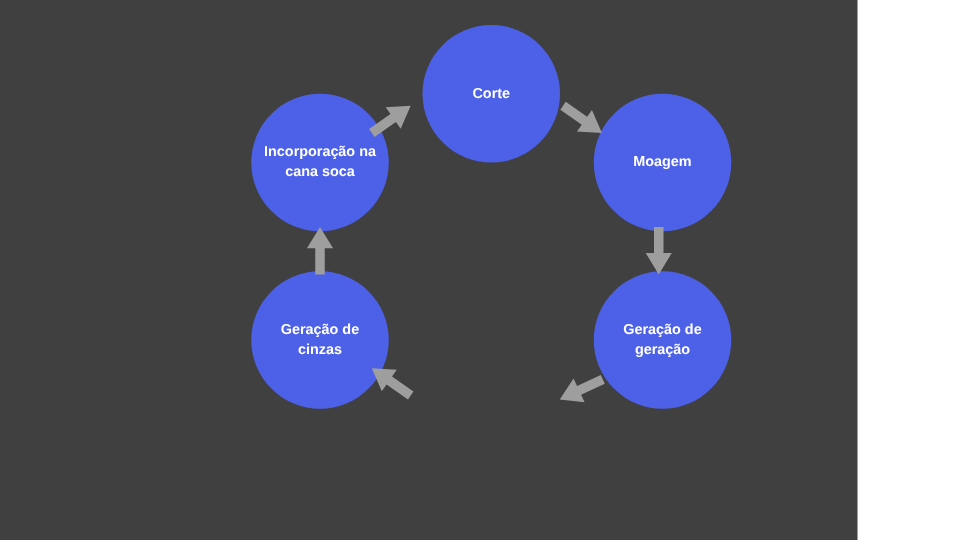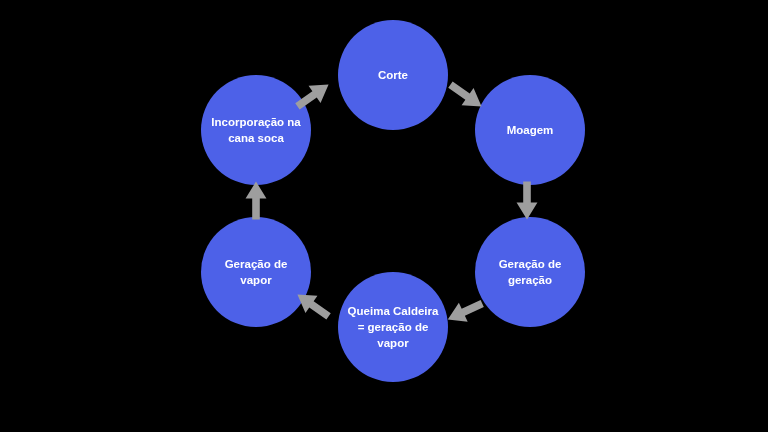--- a/index.html
+++ b/index.html
@@ -2,23 +2,23 @@
 <html style="--node-color: #4d61e8; --text-color: #ffffff; --arrow-color: #9e9e9e;"><head>
 <meta charset="utf-8">
 <style>
   html, body {
     margin: 0;
     padding: 0;
     background: #ffffff;
   }
   .canvas {
     position: relative;
-    width: 768px;
+    width: 686px;
     height: 432px;
-    background: #000000;
+    background: #404040;
     overflow: hidden;
     font-family: "Liberation Sans", "DejaVu Sans", sans-serif;
   }
   .node {
     position: absolute;
     width: 110px;
     height: 110px;
     border-radius: 50%;
     background: var(--node-color, #4d61e8);
     display: flex;
@@ -54,26 +54,23 @@
   </div>
 
   <div class="node" style="left:475px; top:75px;">
     <span class="node-label">Moagem</span>
   </div>
 
   <div class="node" style="left:475px; top:217px;">
     <span class="node-label">Geração de geração</span>
   </div>
 
-  <div class="node" style="left:338px; top:272px;">
-    <span class="node-label">Queima Caldeira = geração de vapor</span>
-  </div>
 
   <div class="node" style="left:201px; top:217px;">
-    <span class="node-label">Geração de vapor</span>
+    <span class="node-label">Geração de cinzas</span>
   </div>
 
   <div class="node" style="left:201px; top:75px;align-items:center;">
     <span class="node-label">Incorporação na cana soca</span>
   </div>
 
   <svg class="arrow" viewBox="0 0 40 30" style="left:294px; top:81px; transform:rotate(-35deg);">
     <path d="M0 11 H22 V4 L40 15 L22 26 V19 H0 Z"></path>
   </svg>
 

